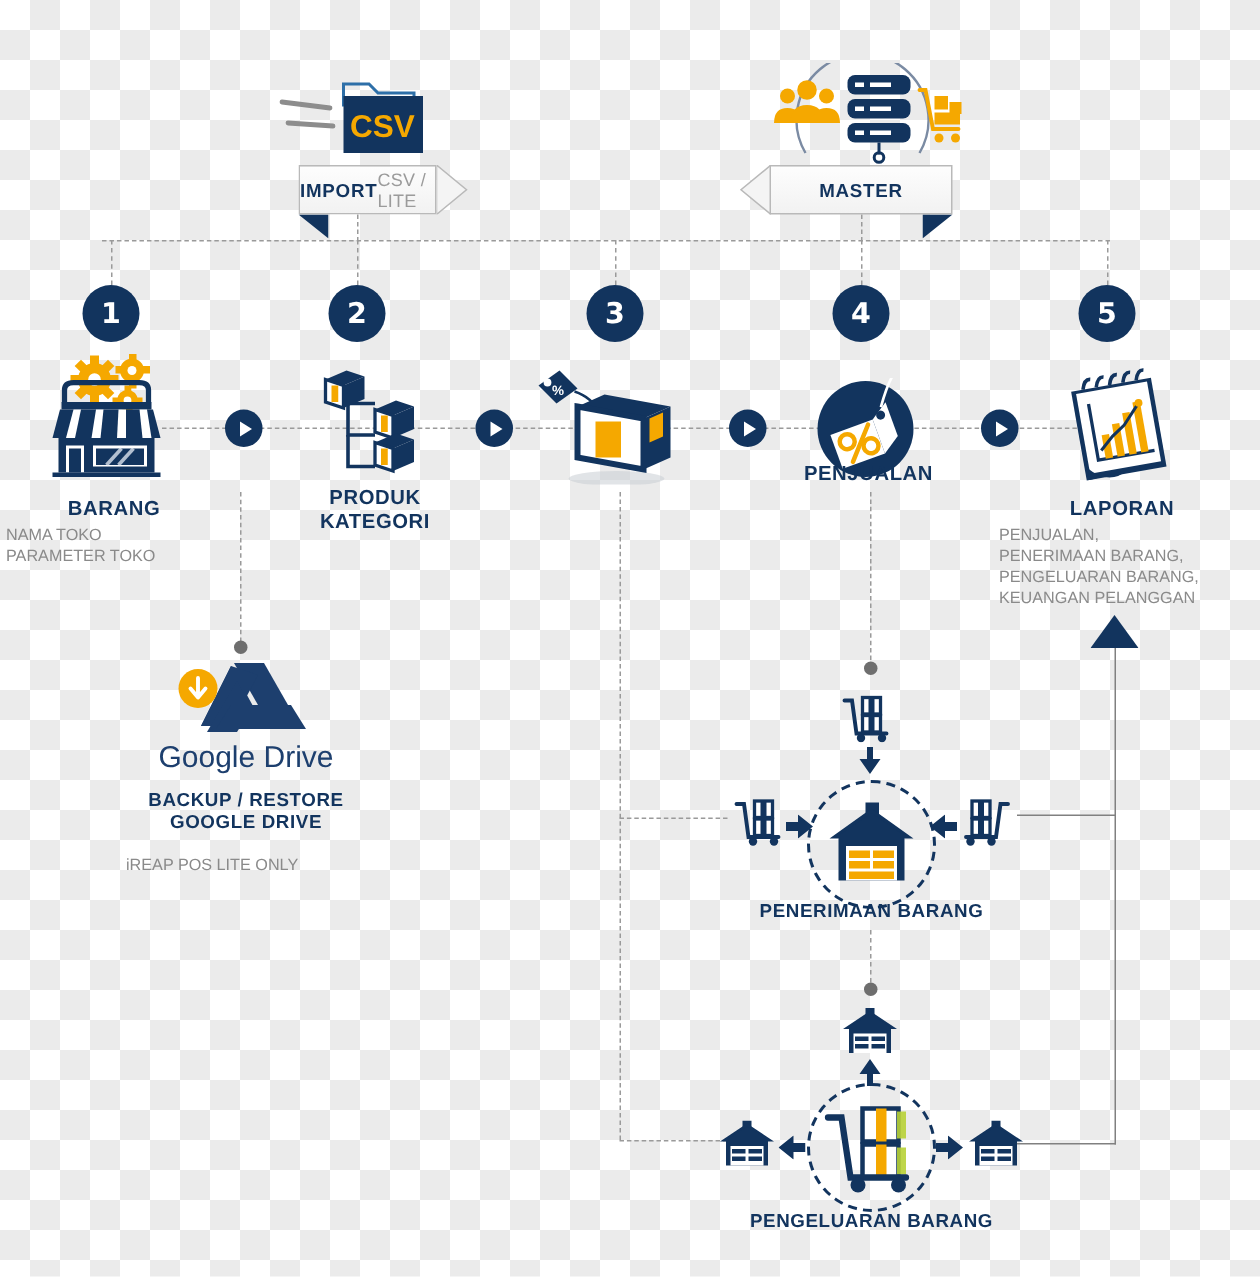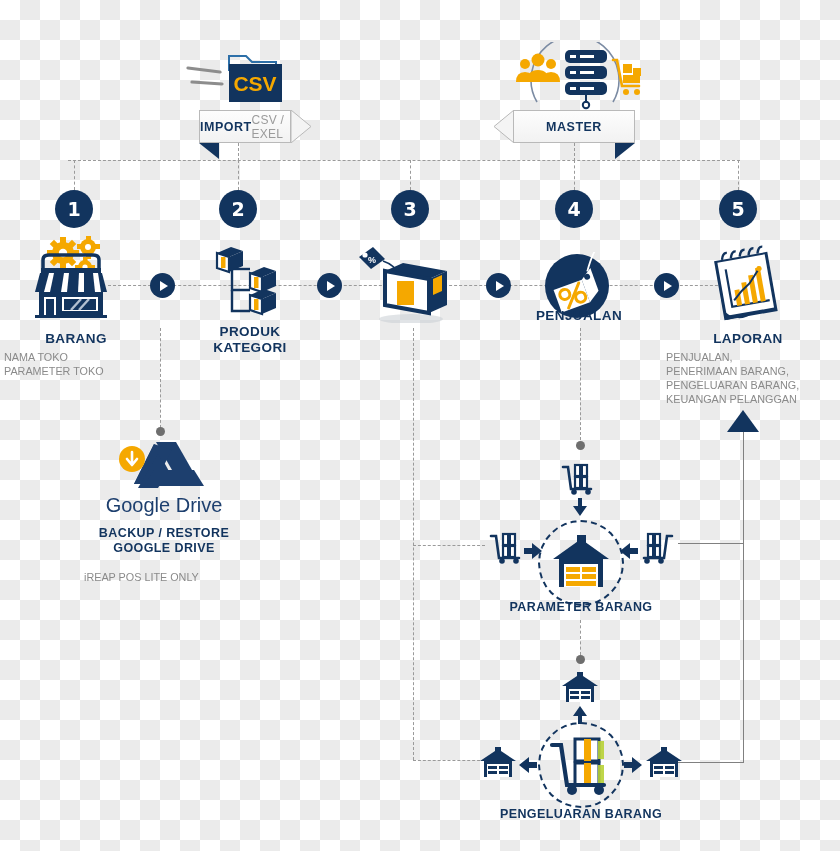--- a/index.html
+++ b/index.html
@@ -86,21 +86,21 @@
 
       <path d="M43 10 L60 10 L66 16 L90 16 L90 24 L43 24 Z" fill="none" stroke="#2d6fa8" stroke-width="2"></path>
 
       <path d="M43 18 L96 18 L96 56 L43 56 Z" fill="#12345e"></path>
       <text x="69" y="45" font-family="Liberation Sans, sans-serif" font-size="21" font-weight="bold" fill="#f5a800" text-anchor="middle">CSV</text>
     </svg>
   </div>
   <div class="abs" style="left:199px;top:110px;width:92px;height:33px;">
     <div class="ribbon" style="width:92px;height:33px;clip-path:polygon(0 0,100% 0,100% 100%,0 100%);">
       <div class="rt">IMPORT</div>
-      <div class="rs">CSV / EXEL</div>
+      <div class="rs">CSV / LITE</div>
     </div>
   </div>
 
   <div class="abs" style="left:291px;top:110px;width:22px;height:33px;">
     <svg viewBox="0 0 22 33" width="22" height="33">
       <path d="M0 0 L20 16.5 L0 33 Z" fill="#f4f4f4" stroke="#b9b9b9" stroke-width="1"></path>
     </svg>
   </div>
 
   <div class="abs" style="left:199px;top:143px;width:20px;height:16px;">
@@ -437,21 +437,21 @@
       <path d="M38 4 L33 4 L30 26 L10 26" fill="none" stroke="#12345e" stroke-width="2.6" stroke-linecap="round"></path>
       <circle cx="13" cy="29" r="2.8" fill="#12345e"></circle>
       <circle cx="27" cy="29" r="2.8" fill="#12345e"></circle>
     </svg>
   </div>
   <div class="abs" style="left:620px;top:543px;width:18px;height:16px;">
     <svg viewBox="0 0 18 16" width="18" height="16">
       <path d="M18 5 L10 5 L10 0 L0 8 L10 16 L10 11 L18 11 Z" fill="#12345e"></path>
     </svg>
   </div>
-  <div class="abs title t13" style="left:481px;top:600px;width:200px;">PARAMETER BARANG</div>
+  <div class="abs title t13" style="left:481px;top:600px;width:200px;">PENERIMAAN BARANG</div>
 
   <div class="abs vdash" style="left:580px;top:620px;height:35px;"></div>
   <div class="abs dot" style="left:576px;top:655px;"></div>
 
   <div class="abs" style="left:561px;top:672px;width:38px;height:32px;">
     <svg viewBox="0 0 38 32" width="38" height="32">
       <rect x="16" y="0" width="6" height="8" fill="#12345e"></rect>
       <path d="M1 14 L19 2 L37 14 L33 14 L19 6 L5 14 Z" fill="#12345e"></path>
       <path d="M5 13 L19 4 L33 13 L33 30 L5 30 Z" fill="#12345e"></path>
       <rect x="8" y="17" width="22" height="13" fill="#ffffff"></rect>

